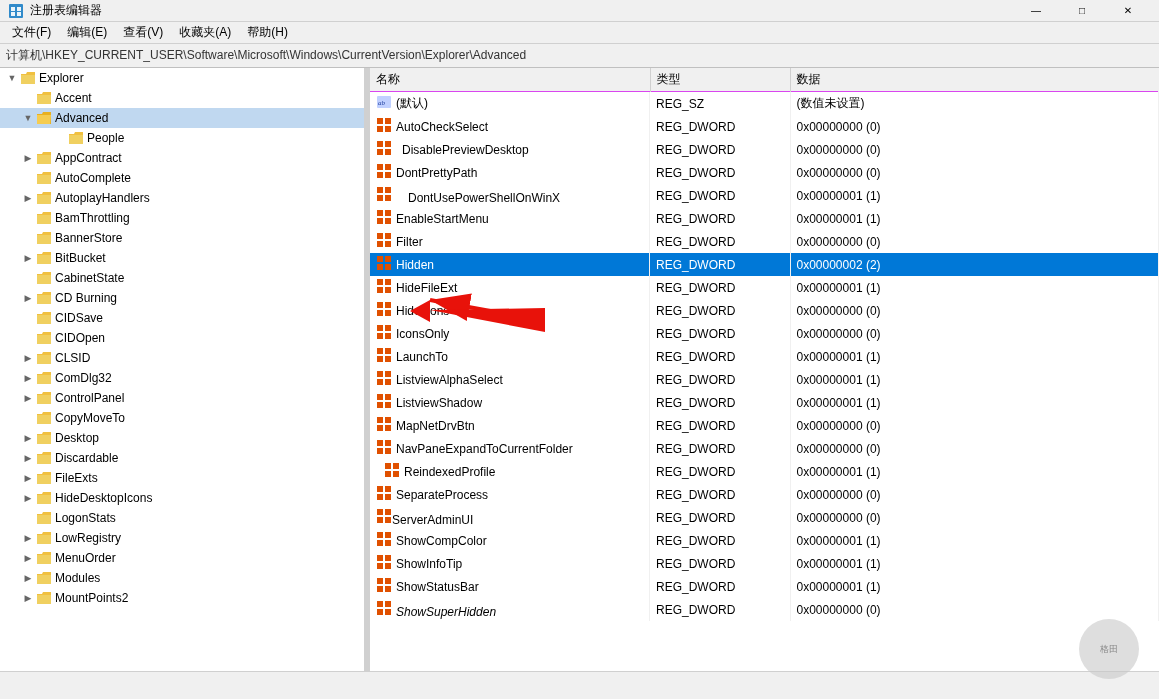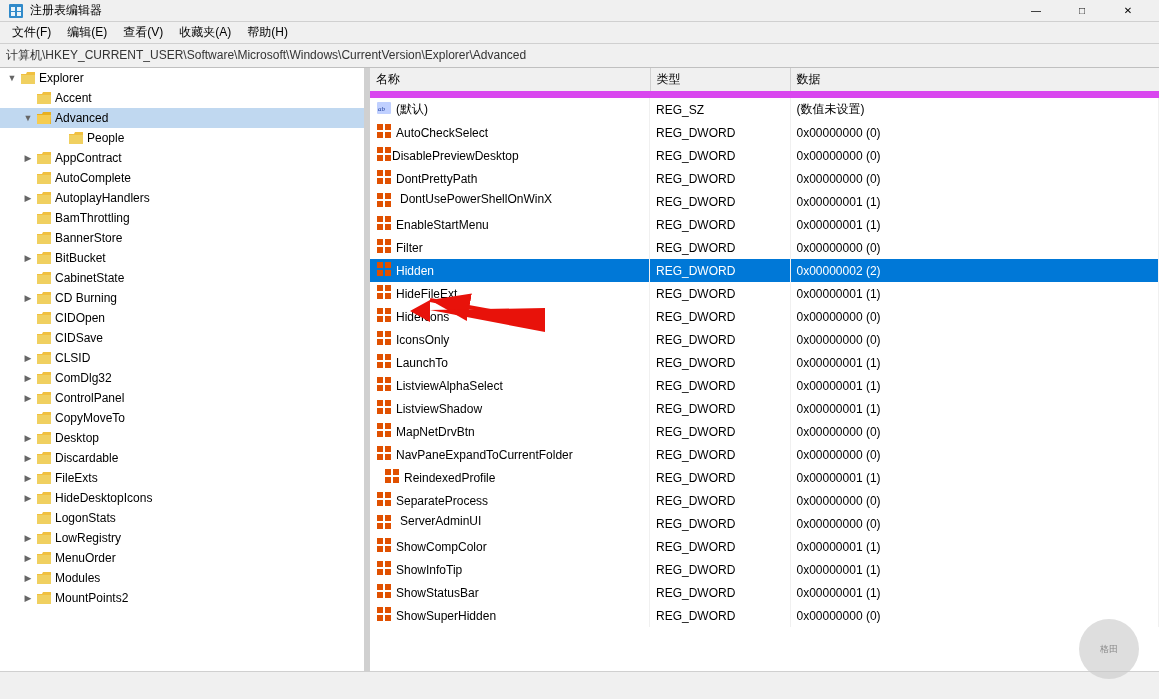--- a/index.html
+++ b/index.html
@@ -134,21 +134,21 @@
       overflow-y: auto;
     }
 
     table {
       width: 100%;
       border-collapse: collapse;
     }
 
     thead tr {
       background: #c2410c;
-      border-bottom: 7px solid #d946ef;
+      border-bottom: 1px solid #d946ef;
     }
 
     th {
       text-align: left;
       padding: 3px 6px;
       font-weight: normal;
       font-size: 12px;
       border-right: 1px solid #d0d0d0;
       position: sticky;
       top: 0;
@@ -357,30 +357,30 @@
         </svg>
         <span class="tree-label">CD Burning</span>
       </div>
 
       <div class="tree-item" style="padding-left:20px;">
         <span class="tree-expand" style="width:16px;display:inline-block;"></span>
         <svg class="tree-folder-icon" viewBox="0 0 16 16">
           <path d="M1,4 L6,4 L7,2 L15,2 L15,14 L1,14 Z" fill="#f0c040"></path>
           <path d="M1,5 L15,5 L15,14 L1,14 Z" fill="#f0d060"></path>
         </svg>
+        <span class="tree-label">CIDSave</span>
+      </div>
+
+      <div class="tree-item" style="padding-left:20px;">
+        <span class="tree-expand" style="width:16px;display:inline-block;"></span>
+        <svg class="tree-folder-icon" viewBox="0 0 16 16">
+          <path d="M1,4 L6,4 L7,2 L15,2 L15,14 L1,14 Z" fill="#f0c040"></path>
+          <path d="M1,5 L15,5 L15,14 L1,14 Z" fill="#f0d060"></path>
+        </svg>
         <span class="tree-label">CIDOpen</span>
-      </div>
-
-      <div class="tree-item" style="padding-left:20px;">
-        <span class="tree-expand" style="width:16px;display:inline-block;"></span>
-        <svg class="tree-folder-icon" viewBox="0 0 16 16">
-          <path d="M1,4 L6,4 L7,2 L15,2 L15,14 L1,14 Z" fill="#f0c040"></path>
-          <path d="M1,5 L15,5 L15,14 L1,14 Z" fill="#f0d060"></path>
-        </svg>
-        <span class="tree-label">CIDSave</span>
       </div>
 
       <div class="tree-item" style="padding-left:20px;">
         <span class="tree-expand">▶</span>
         <svg class="tree-folder-icon" viewBox="0 0 16 16">
           <path d="M1,4 L6,4 L7,2 L15,2 L15,14 L1,14 Z" fill="#f0c040"></path>
           <path d="M1,5 L15,5 L15,14 L1,14 Z" fill="#f0d060"></path>
         </svg>
         <span class="tree-label">CLSID</span>
       </div>
@@ -525,21 +525,21 @@
                       <rect x="9" y="1" width="6" height="6" fill="#e05000"></rect>
                       <rect x="1" y="9" width="6" height="6" fill="#e05000"></rect>
                       <rect x="9" y="9" width="6" height="6" fill="#e05000"></rect>
                     </svg></span>
                   <span>AutoCheckSelect</span>
                 </td>
                 <td>REG_DWORD</td>
                 <td>0x00000000 (0)</td>
               </tr>
               <tr class="data-row">
-                <td style="display: flex; align-items: center; gap: 0;">
+                <td style="display: flex; align-items: center; gap: 10px;">
                   <span><svg width="16" height="16" viewBox="0 0 16 16">
                       <rect x="1" y="1" width="6" height="6" fill="#e05000"></rect>
                       <rect x="9" y="1" width="6" height="6" fill="#e05000"></rect>
                       <rect x="1" y="9" width="6" height="6" fill="#e05000"></rect>
                       <rect x="9" y="9" width="6" height="6" fill="#e05000"></rect>
                     </svg></span>
                   <span>DisablePreviewDesktop</span>
                 </td>
                 <td>REG_DWORD</td>
                 <td>0x00000000 (0)</td>
@@ -551,21 +551,21 @@
                       <rect x="9" y="1" width="6" height="6" fill="#e05000"></rect>
                       <rect x="1" y="9" width="6" height="6" fill="#e05000"></rect>
                       <rect x="9" y="9" width="6" height="6" fill="#e05000"></rect>
                     </svg></span>
                   <span>DontPrettyPath</span>
                 </td>
                 <td>REG_DWORD</td>
                 <td>0x00000000 (0)</td>
               </tr>
               <tr class="data-row">
-                <td style="display: flex; align-items: flex-start; gap: 8px;">
+                <td style="display: flex; align-items: flex-end; gap: 16px;">
                   <span><svg width="16" height="16" viewBox="0 0 16 16">
                       <rect x="1" y="1" width="6" height="6" fill="#e05000"></rect>
                       <rect x="9" y="1" width="6" height="6" fill="#e05000"></rect>
                       <rect x="1" y="9" width="6" height="6" fill="#e05000"></rect>
                       <rect x="9" y="9" width="6" height="6" fill="#e05000"></rect>
                     </svg></span>
                   <span>DontUsePowerShellOnWinX</span>
                 </td>
                 <td>REG_DWORD</td>
                 <td>0x00000001 (1)</td>
@@ -733,21 +733,21 @@
                       <rect x="9" y="1" width="6" height="6" fill="#e05000"></rect>
                       <rect x="1" y="9" width="6" height="6" fill="#e05000"></rect>
                       <rect x="9" y="9" width="6" height="6" fill="#e05000"></rect>
                     </svg></span>
                   <span>SeparateProcess</span>
                 </td>
                 <td>REG_DWORD</td>
                 <td>0x00000000 (0)</td>
               </tr>
               <tr class="data-row">
-                <td style="display: flex; align-items: flex-start; gap: 8px;">
+                <td style="display: flex; align-items: flex-end; gap: 0;">
                   <span><svg width="16" height="16" viewBox="0 0 16 16">
                       <rect x="1" y="1" width="6" height="6" fill="#e05000"></rect>
                       <rect x="9" y="1" width="6" height="6" fill="#e05000"></rect>
                       <rect x="1" y="9" width="6" height="6" fill="#e05000"></rect>
                       <rect x="9" y="9" width="6" height="6" fill="#e05000"></rect>
                     </svg></span>
                   <span>ServerAdminUI</span>
                 </td>
                 <td>REG_DWORD</td>
                 <td>0x00000000 (0)</td>
@@ -785,21 +785,21 @@
                       <rect x="9" y="1" width="6" height="6" fill="#e05000"></rect>
                       <rect x="1" y="9" width="6" height="6" fill="#e05000"></rect>
                       <rect x="9" y="9" width="6" height="6" fill="#e05000"></rect>
                     </svg></span>
                   <span>ShowStatusBar</span>
                 </td>
                 <td>REG_DWORD</td>
                 <td>0x00000001 (1)</td>
               </tr>
               <tr class="data-row">
-                <td style="display: flex; align-items: center; ">
+                <td style="display: flex; align-items: flex-end;  font-style: italic;">
                   <span><svg width="16" height="16" viewBox="0 0 16 16">
                       <rect x="1" y="1" width="6" height="6" fill="#e05000"></rect>
                       <rect x="9" y="1" width="6" height="6" fill="#e05000"></rect>
                       <rect x="1" y="9" width="6" height="6" fill="#e05000"></rect>
                       <rect x="9" y="9" width="6" height="6" fill="#e05000"></rect>
                     </svg></span>
                   <span>ShowSuperHidden</span>
                 </td>
                 <td>REG_DWORD</td>
                 <td>0x00000000 (0)</td>

